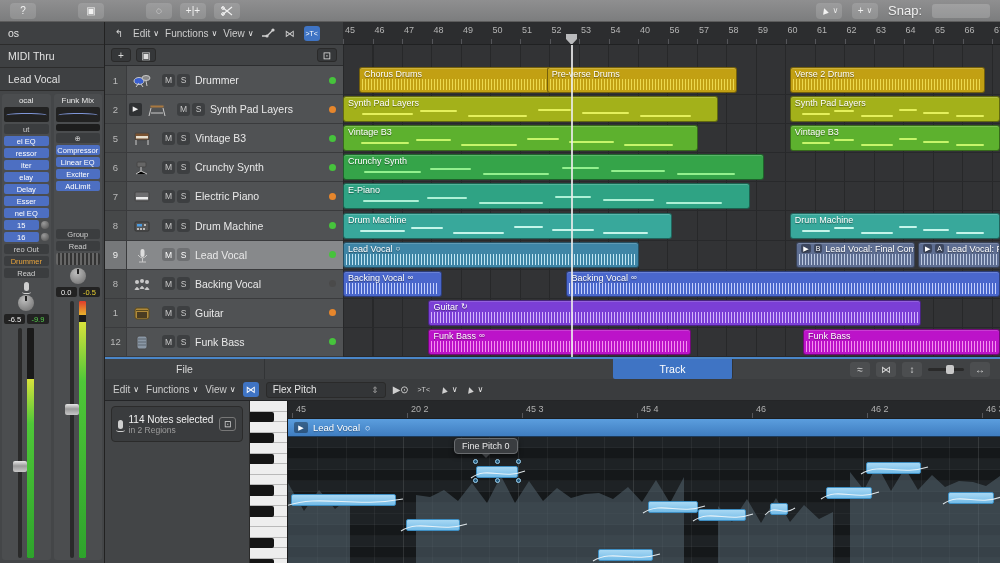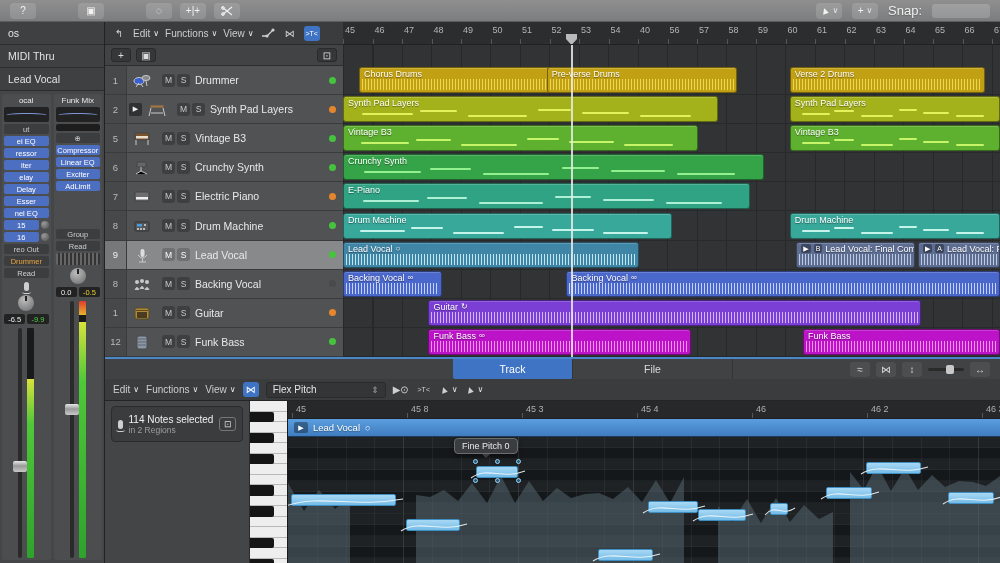--- a/index.html
+++ b/index.html
@@ -737,22 +737,22 @@
         <span class="rlabel">
             <span>Funk Bass</span>
           </span>
           <div class="wave" style="background:#f89af2"></div>
         </div>
       </div>
       <div class="playhead" style="left:228px"></div>
     </div>
 
   <div class="tabbar">
+    <div class="tab file">File</div>
     <div class="tab track">Track</div>
-    <div class="tab file">File</div>
     <div class="tabicons">
       <div class="tico">≈</div>
       <div class="tico">⋈</div>
       <div class="tico">↕</div>
       <div class="minislider">
           <b></b>
         </div>
       <div class="tico">↔</div>
     </div>
   </div>
@@ -820,21 +820,21 @@
           <div class="wkey" style="top:136.5px;height:10.5px"></div>
           <div class="bkey" style="top:136.5px;height:10.5px"></div>
           <div class="wkey" style="top:147px;height:10.5px"></div>
           <div class="wkey" style="top:157.5px;height:10.5px"></div>
           <div class="bkey" style="top:157.5px;height:10.5px"></div>
         </div>
       <div class="edcanvaswrap">
         <div class="edruler">
             <span class="edtick" style="left:8px">45</span>
             <span class="tickline" style="left:4px"></span>
-            <span class="edtick" style="left:123px">45 8</span>
+            <span class="edtick" style="left:123px">20 2</span>
             <span class="tickline" style="left:119px"></span>
             <span class="edtick" style="left:238px">45 3</span>
             <span class="tickline" style="left:234px"></span>
             <span class="edtick" style="left:353px">45 4</span>
             <span class="tickline" style="left:349px"></span>
             <span class="edtick" style="left:468px">46</span>
             <span class="tickline" style="left:464px"></span>
             <span class="edtick" style="left:583px">46 2</span>
             <span class="tickline" style="left:579px"></span>
             <span class="edtick" style="left:698px">46 3</span>

